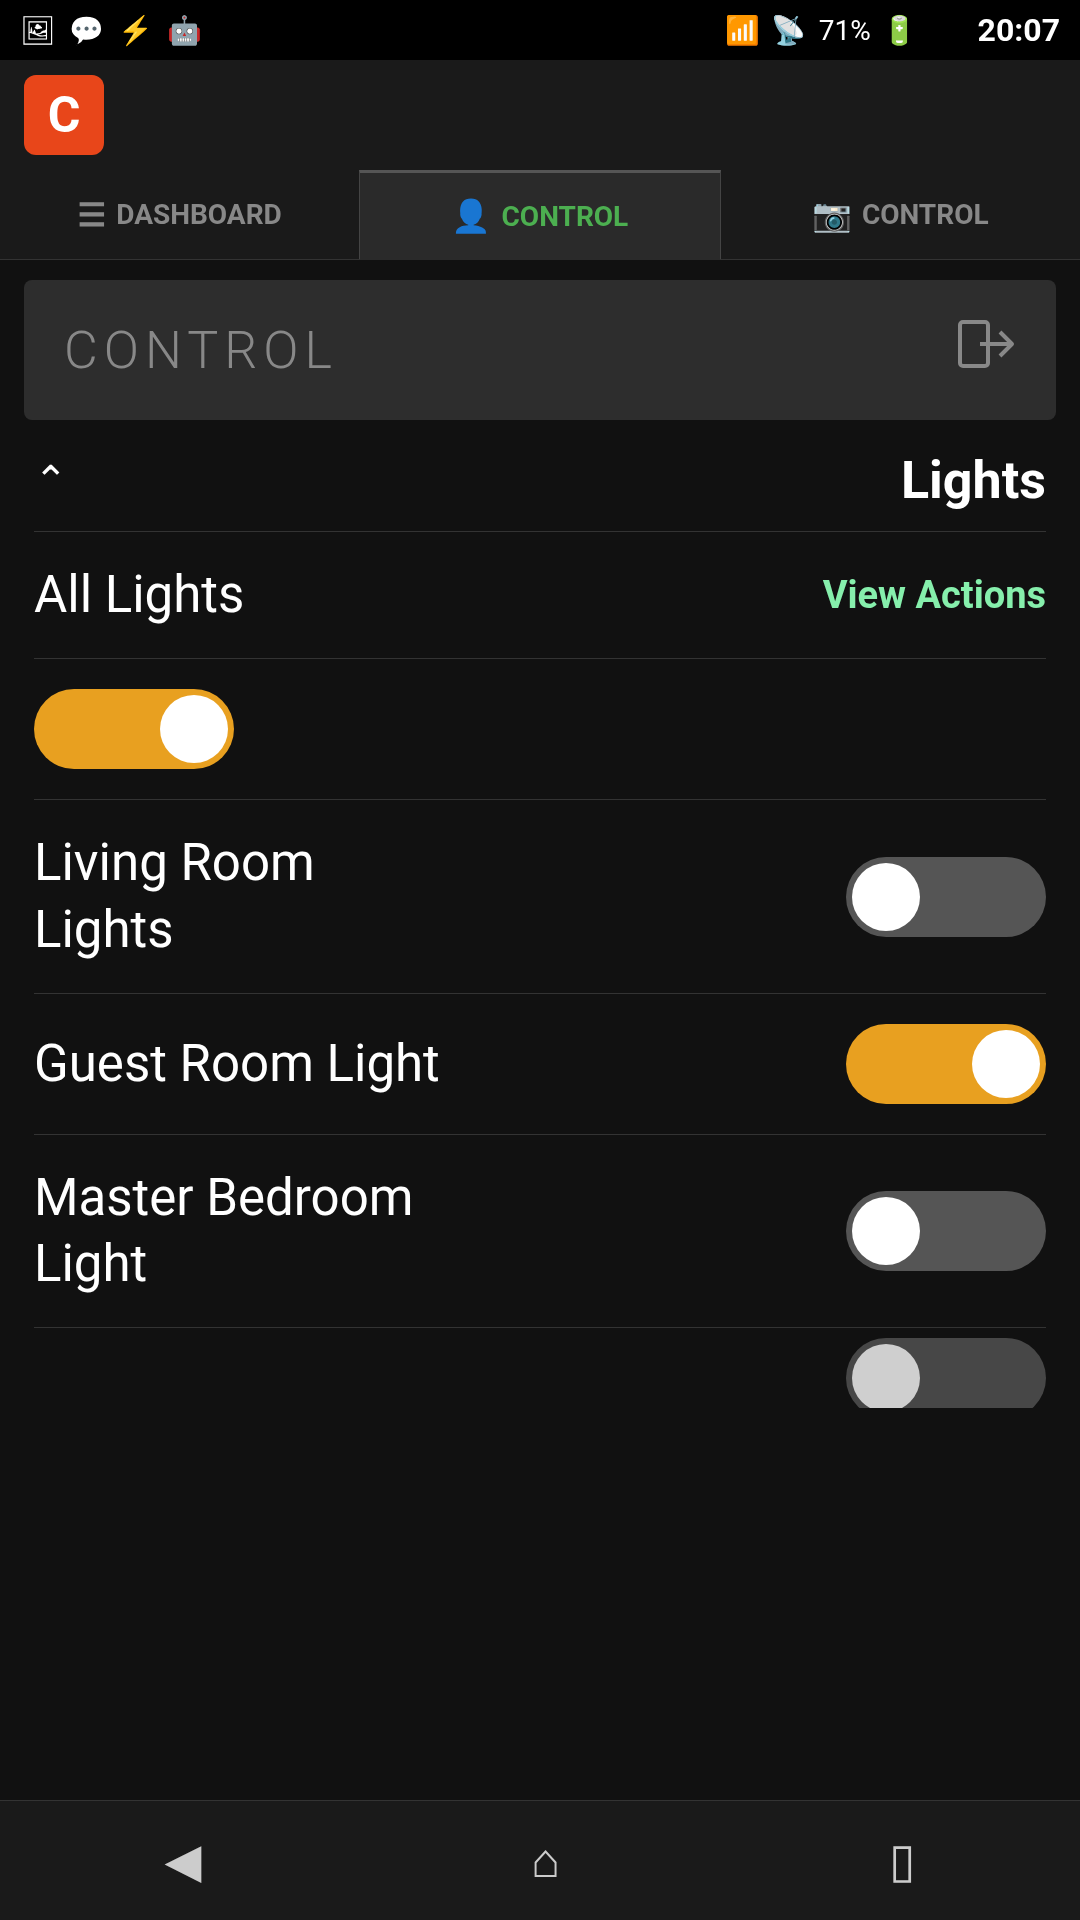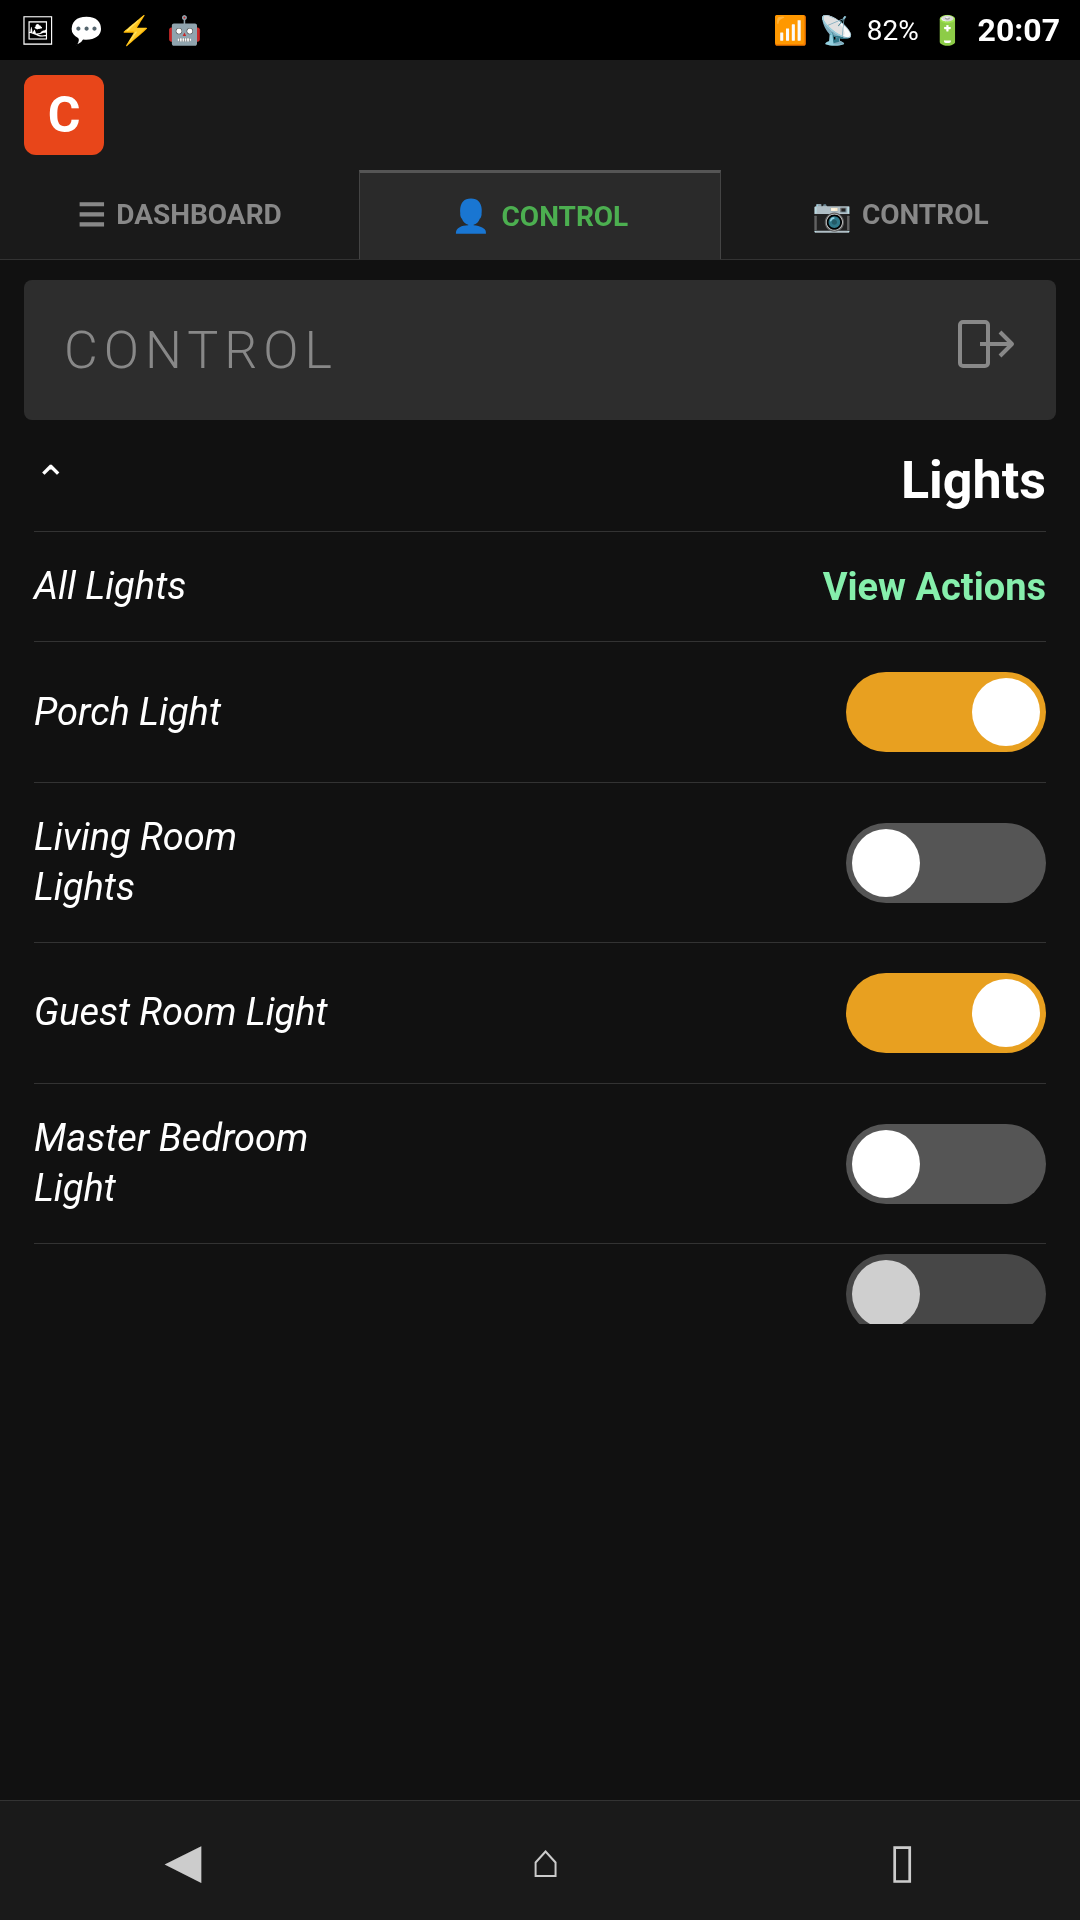--- a/index.html
+++ b/index.html
@@ -39,20 +39,21 @@
     .status-icon {
       font-size: 28px;
       color: #ffffff;
     }
     .battery-text {
       font-size: 28px;
     }
     .time-text {
       font-size: 32px;
       font-weight: bold;
+      margin-left: 48px;
     }
 
     
     .app-bar {
       width: 100%;
       height: 110px;
       background: #1a1a1a;
       display: flex;
       align-items: center;
       padding: 0 24px;
@@ -168,26 +169,25 @@
 
     
     .light-row {
       display: flex;
       align-items: center;
       justify-content: space-between;
       padding: 30px 10px;
       min-height: 100px;
     }
     .light-name {
-      font-size: 38px;
+      font-size: 51px;
       color: #ffffff;
       font-weight: 400;
       max-width: 480px;
       line-height: 1.3;
-      font-style: italic;
     }
     .view-actions {
       font-size: 38px;
       color: #86efac;
       font-weight: bold;
       cursor: pointer;
     }
 
     
     .toggle-switch {
@@ -268,21 +268,21 @@
 <div class="status-bar">
   <div class="status-bar-left">
     <span class="status-icon">🖼</span>
     <span class="status-icon">💬</span>
     <span class="status-icon">⚡</span>
     <span class="status-icon">🤖</span>
   </div>
   <div class="status-bar-right">
     <span class="status-icon">📶</span>
     <span class="status-icon">📡</span>
-    <span class="battery-text">82%</span>
+    <span class="battery-text">71%</span>
     <span class="status-icon">🔋</span>
     <span class="time-text">20:07</span>
   </div>
 </div>
 
 <div class="app-bar">
   <div class="app-logo">
     <span>C</span>
   </div>
 </div>
@@ -321,21 +321,20 @@
   </div>
   <div class="divider"></div>
 
   <div class="light-row">
     <span class="light-name">All Lights</span>
     <span class="view-actions">View Actions</span>
   </div>
   <div class="divider"></div>
 
   <div class="light-row">
-    <span class="light-name">Porch Light</span>
     <div class="toggle-switch on">
       <span class="toggle-label">ON</span>
       <div class="toggle-thumb"></div>
     </div>
   </div>
   <div class="divider"></div>
 
   <div class="light-row">
     <span class="light-name">Living Room<br>Lights</span>
     <div class="toggle-switch off">

